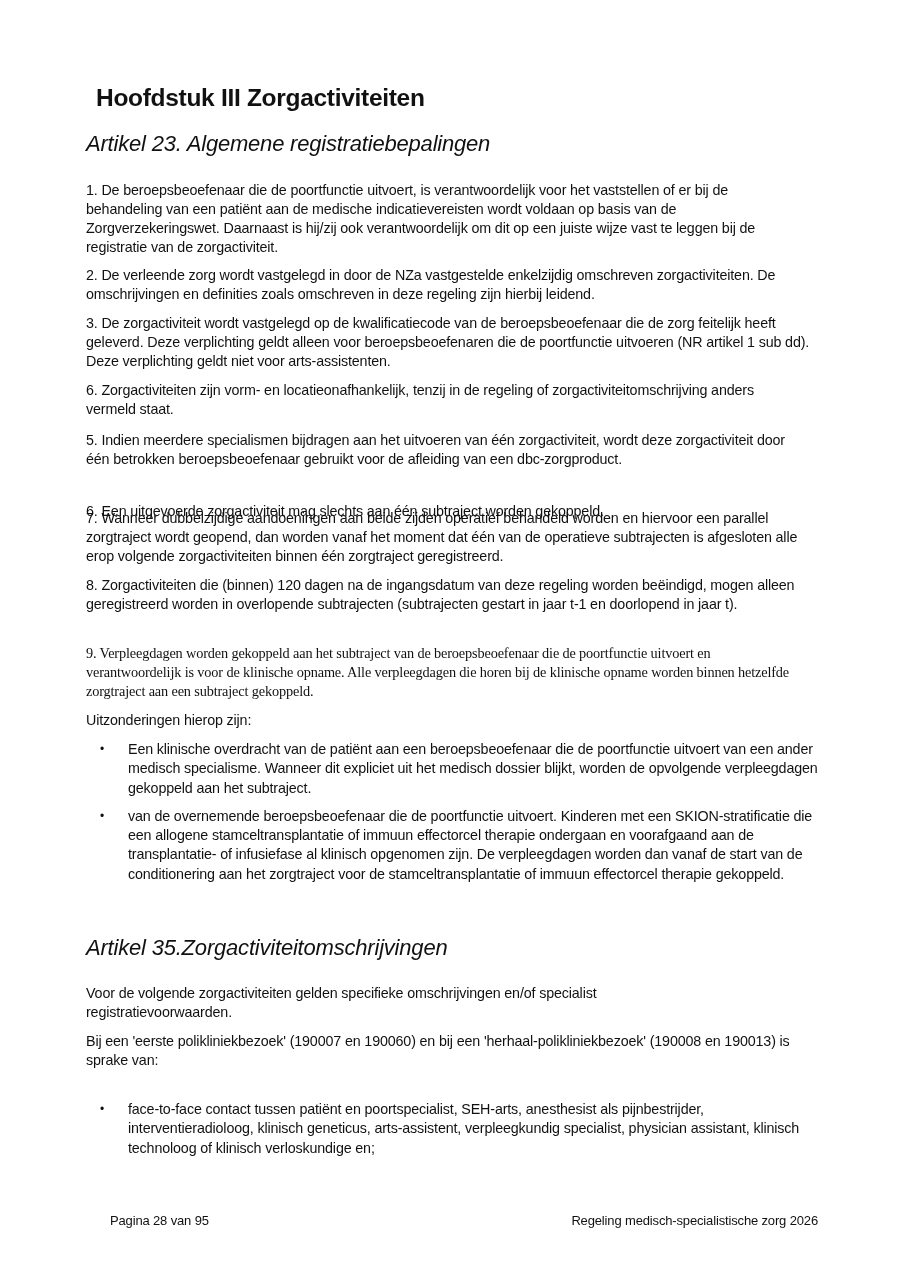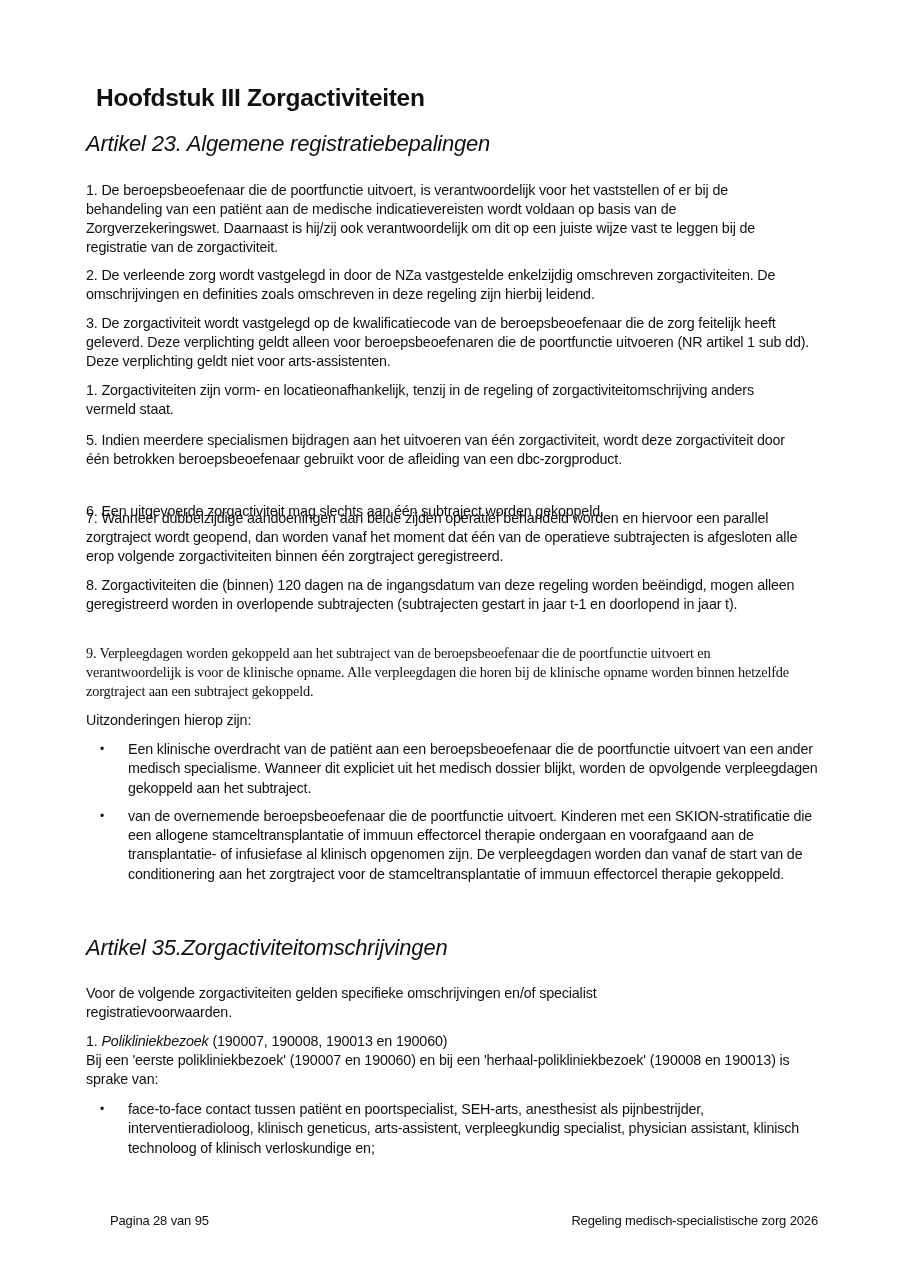--- a/index.html
+++ b/index.html
@@ -108,21 +108,21 @@
 
   <div class="block" style="top:266px;">
     <p class="p">2. De verleende zorg wordt vastgelegd in door de NZa vastgestelde enkelzijdig omschreven zorgactiviteiten. De omschrijvingen en definities zoals omschreven in deze regeling zijn hierbij leidend.</p>
   </div>
 
   <div class="block" style="top:314px;">
     <p class="p">3. De zorgactiviteit wordt vastgelegd op de kwalificatiecode van de beroepsbeoefenaar die de zorg feitelijk heeft geleverd. Deze verplichting geldt alleen voor beroepsbeoefenaren die de poortfunctie uitvoeren (NR artikel 1 sub dd). Deze verplichting geldt niet voor arts-assistenten.</p>
   </div>
 
   <div class="block" style="top:381px;">
-    <p class="p" style="width:720px;">1. Zorgactiviteiten zijn vorm- en locatieonafhankelijk, tenzij in de regeling of zorgactiviteitomschrijving anders vermeld staat.</p>
+    <p class="p" style="width:720px;">6. Zorgactiviteiten zijn vorm- en locatieonafhankelijk, tenzij in de regeling of zorgactiviteitomschrijving anders vermeld staat.</p>
   </div>
 
   <div class="block" style="top:431px;">
     <p class="p" style="width:725px;">5. Indien meerdere specialismen bijdragen aan het uitvoeren van één zorgactiviteit, wordt deze zorgactiviteit door één betrokken beroepsbeoefenaar gebruikt voor de afleiding van een dbc-zorgproduct.</p>
   </div>
 
   <div class="block" style="top:502px;">
     <p class="p">6. Een uitgevoerde zorgactiviteit mag slechts aan één subtraject worden gekoppeld.</p>
   </div>
 
@@ -153,21 +153,20 @@
     </li>
   </ul>
 
   <h2 class="article-title" id="art24-title">Artikel 35.Zorgactiviteitomschrijvingen</h2>
 
   <div class="block" style="top:984px;">
     <p class="p" style="width:620px;">Voor de volgende zorgactiviteiten gelden specifieke omschrijvingen en/of specialist registratievoorwaarden.</p>
   </div>
 
   <div class="block" style="top:1032px;">
-    <p class="p"><span>1. </span><span class="italic">Polikliniekbezoek</span><span> (190007, 190008, 190013 en 190060)</span></p>
     <p class="p" style="width:720px;">Bij een 'eerste polikliniekbezoek' (190007 en 190060) en bij een 'herhaal-polikliniekbezoek' (190008 en 190013) is sprake van:</p>
   </div>
 
   <ul class="bullet-list" style="top:1100px;">
     <li class="bullet-item" style="width:700px;">
       <span class="bullet-dot">•</span>
       <span>face-to-face contact tussen patiënt en poortspecialist, SEH-arts, anesthesist als pijnbestrijder, interventieradioloog, klinisch geneticus, arts-assistent, verpleegkundig specialist, physician assistant, klinisch technoloog of klinisch verloskundige en;</span>
     </li>
   </ul>
 

